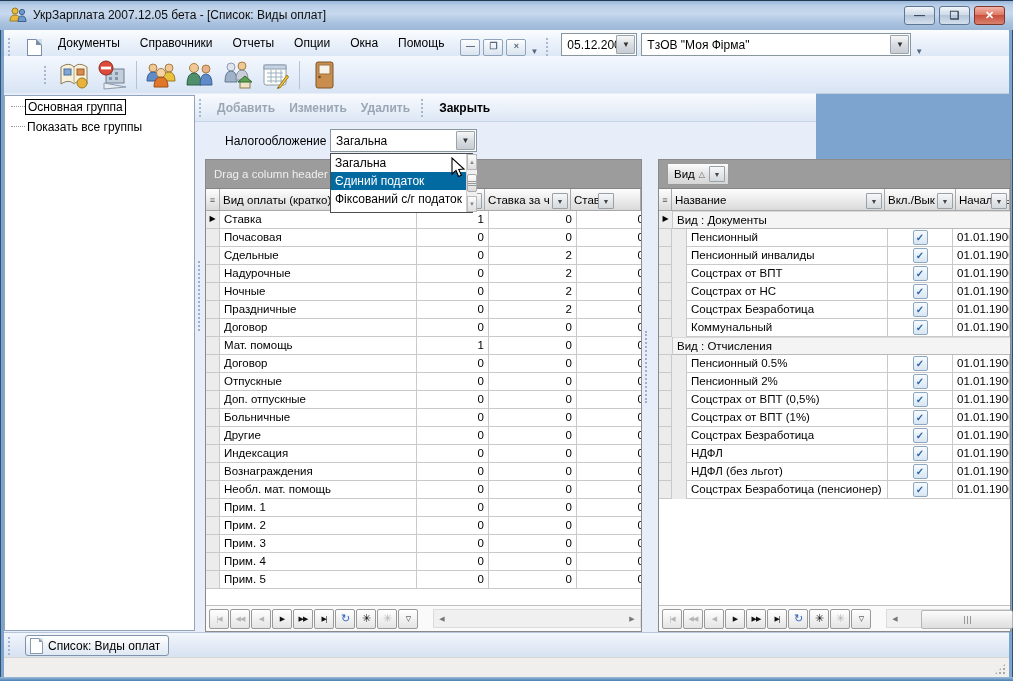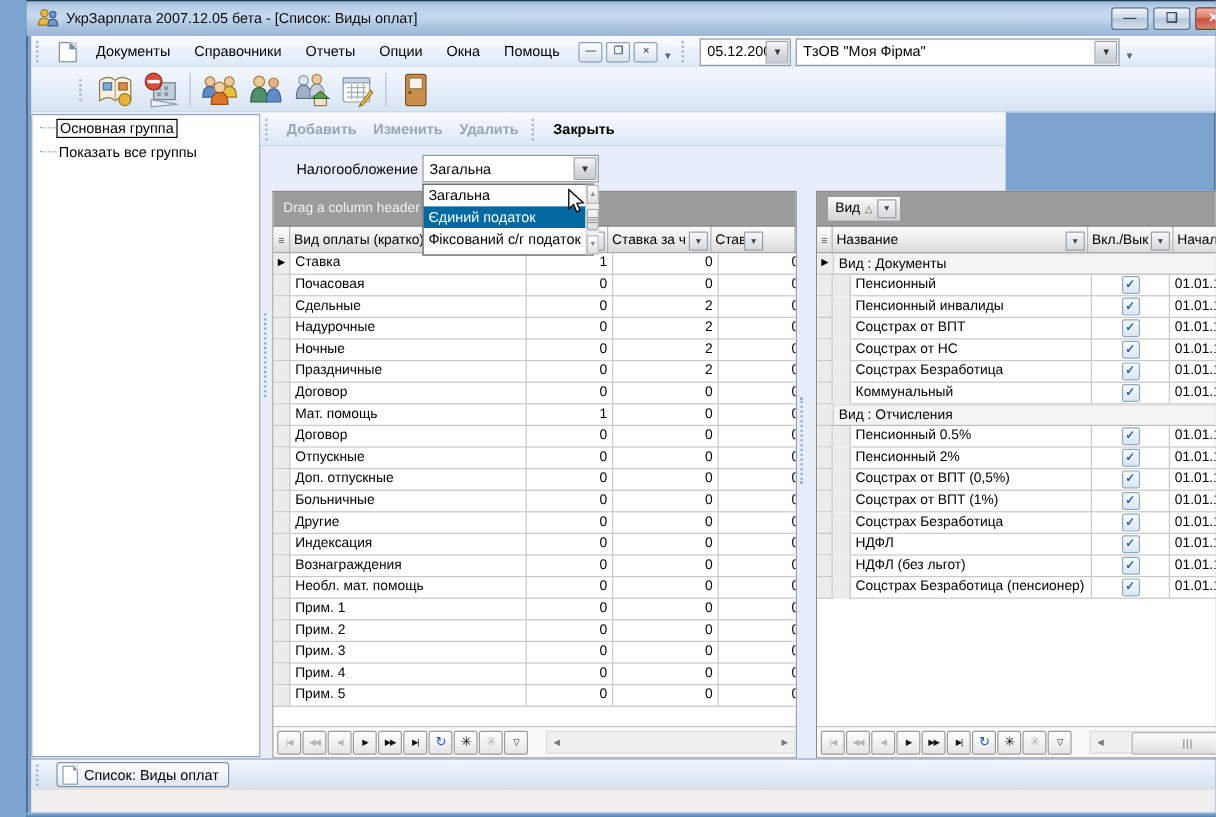--- a/index.html
+++ b/index.html
@@ -1,34 +1,34 @@
 <!DOCTYPE html>
 <html><head>
 <meta charset="utf-8">
 <style>
   html,body{margin:0;padding:0;}
   body{width:1013px;height:681px;position:relative;font-family:"Liberation Sans",sans-serif;
        font-size:12px;color:#000;background:#7da3cf;overflow:hidden;}
-  #win{position:absolute;inset:0;box-shadow:inset 0 0 0 1px #33506e;margin-left:22px;}
+  #win{position:absolute;inset:0;box-shadow:inset 0 0 0 1px #33506e;}
   
   #titlebar{position:absolute;left:0;top:0;width:1013px;height:30px;
     background:linear-gradient(180deg,#8fb0d6 0%,#b9cfe8 18%,#c7d9ee 45%,#a7c0de 80%,#9cb7d8 100%);
     box-shadow:inset 0 1px 0 #243a52;display:flex;align-items:center;}
   #title-icon{margin:0 6px 0 9px;width:18px;height:16px;flex:none;}
   #title-text{font-size:12px;color:#0c0c0c;}
   #win-controls{position:absolute;right:8px;top:6px;display:flex;gap:4px;}
   .wbtn{width:29px;height:17px;border:1px solid #5e7692;border-radius:3px;
     background:linear-gradient(180deg,#f2f6fa 0%,#cfdbe8 45%,#b6c7da 50%,#d4e0ec 100%);
     display:flex;align-items:center;justify-content:center;font-size:11px;font-weight:bold;color:#3b4a5c;line-height:1;}
   .wbtn.close{background:linear-gradient(180deg,#f2b5aa 0%,#dd7a66 45%,#c9503c 50%,#d8826f 100%);
     border-color:#7e352a;color:#fff;}
   
   #menubar{position:absolute;left:4px;top:30px;width:1005px;height:26px;
     background:linear-gradient(180deg,#fbfdff 0%,#eaf1fa 50%,#dde8f6 100%);
-    border-bottom:1px solid #c6d3e4;display:flex;align-items:center;}
+    border-bottom:1px solid #c6d3e4;display:flex;align-items:flex-end;}
   .handle{width:5px;height:18px;border-left:2px dotted #a7b8cd;margin:0 4px;flex:none;}
   #newdoc-icon{width:13px;height:15px;background:#fff;border:1px solid #7b8ea5;margin:0 6px 0 8px;position:relative;flex:none;}
   #newdoc-icon:after{content:"";position:absolute;right:-1px;top:-1px;border:3px solid #cfdcea;
     border-left-color:#7b8ea5;border-bottom-color:#7b8ea5;}
   #menu-items{display:flex;align-items:center;height:100%;}
   .menu-item{padding:0 10px;height:100%;display:flex;align-items:center;cursor:default;}
   .mdi-btns{display:flex;gap:3px;margin-left:6px;}
   .mdibtn{width:18px;height:15px;border:1px solid #8ea2ba;border-radius:2px;
     background:linear-gradient(180deg,#fdfefe,#d9e3ef);font-size:9px;line-height:13px;
     text-align:center;color:#55677e;font-weight:bold;}

